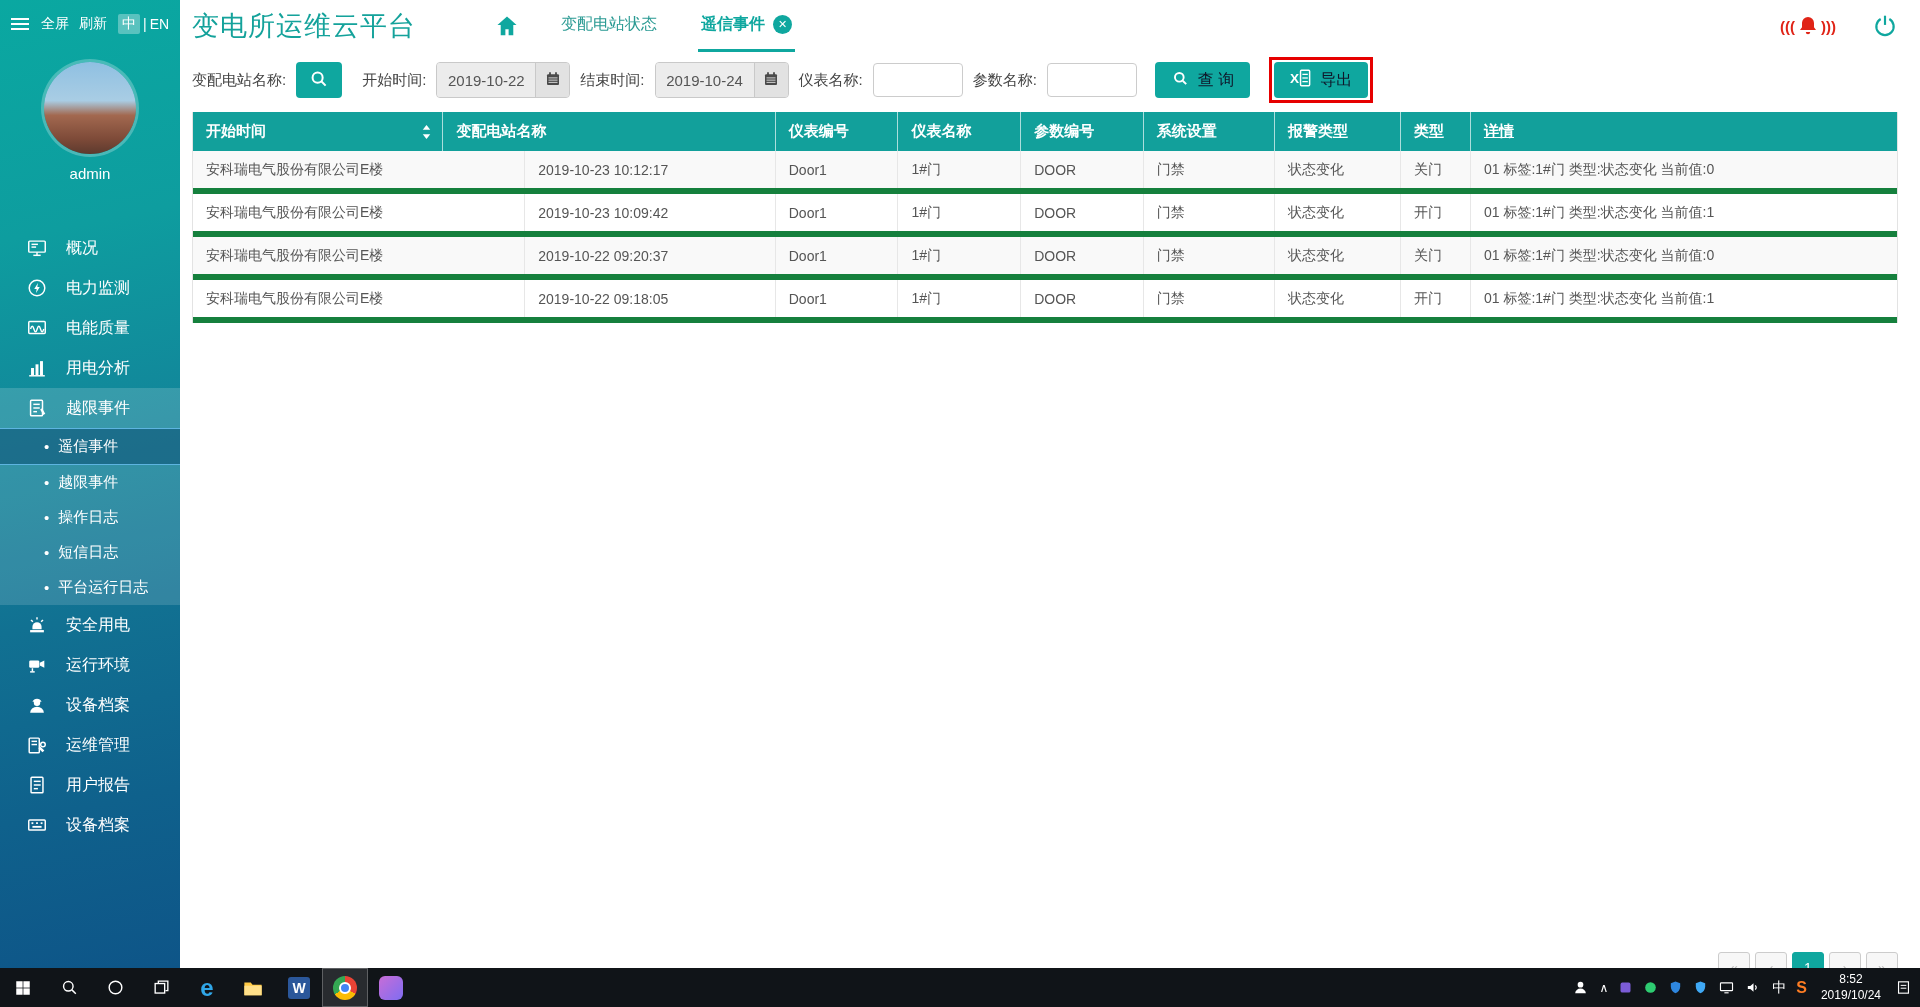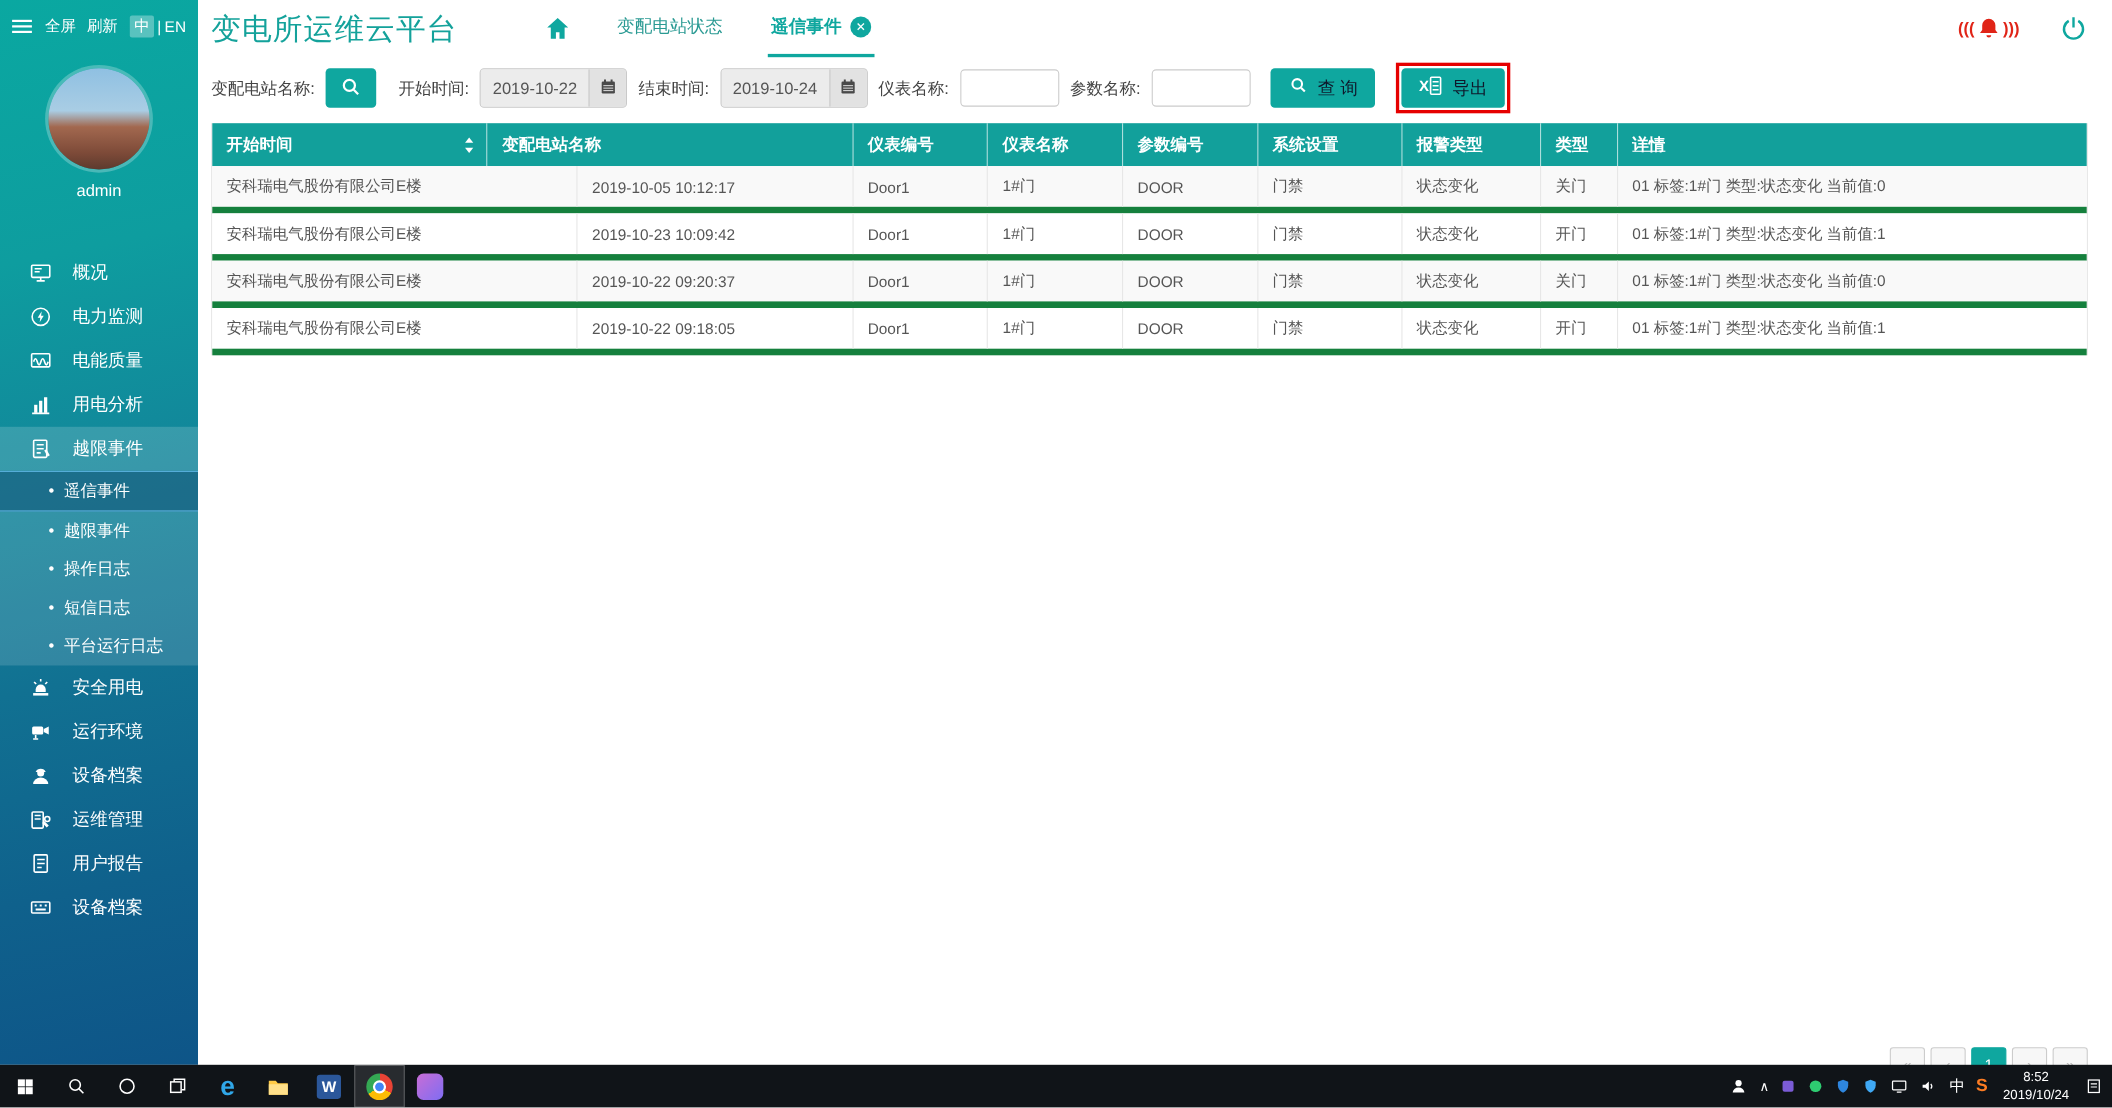--- a/index.html
+++ b/index.html
@@ -415,21 +415,21 @@
         <div class="th c7">
             <span>类型</span>
           </div>
         <div class="th c8">
             <span>详情</span>
           </div>
       </div>
       <div class="tbody">
           <div class="trow">
             <div class="tcell c0">安科瑞电气股份有限公司E楼</div>
-            <div class="tcell c1">2019-10-05 10:12:17</div>
+            <div class="tcell c1">2019-10-23 10:12:17</div>
             <div class="tcell c2">Door1</div>
             <div class="tcell c3">1#门</div>
             <div class="tcell c4">DOOR</div>
             <div class="tcell c5">门禁</div>
             <div class="tcell c6">状态变化</div>
             <div class="tcell c7">关门</div>
             <div class="tcell c8">01 标签:1#门 类型:状态变化 当前值:0</div>
           </div>
           <div class="trow">
             <div class="tcell c0">安科瑞电气股份有限公司E楼</div>

